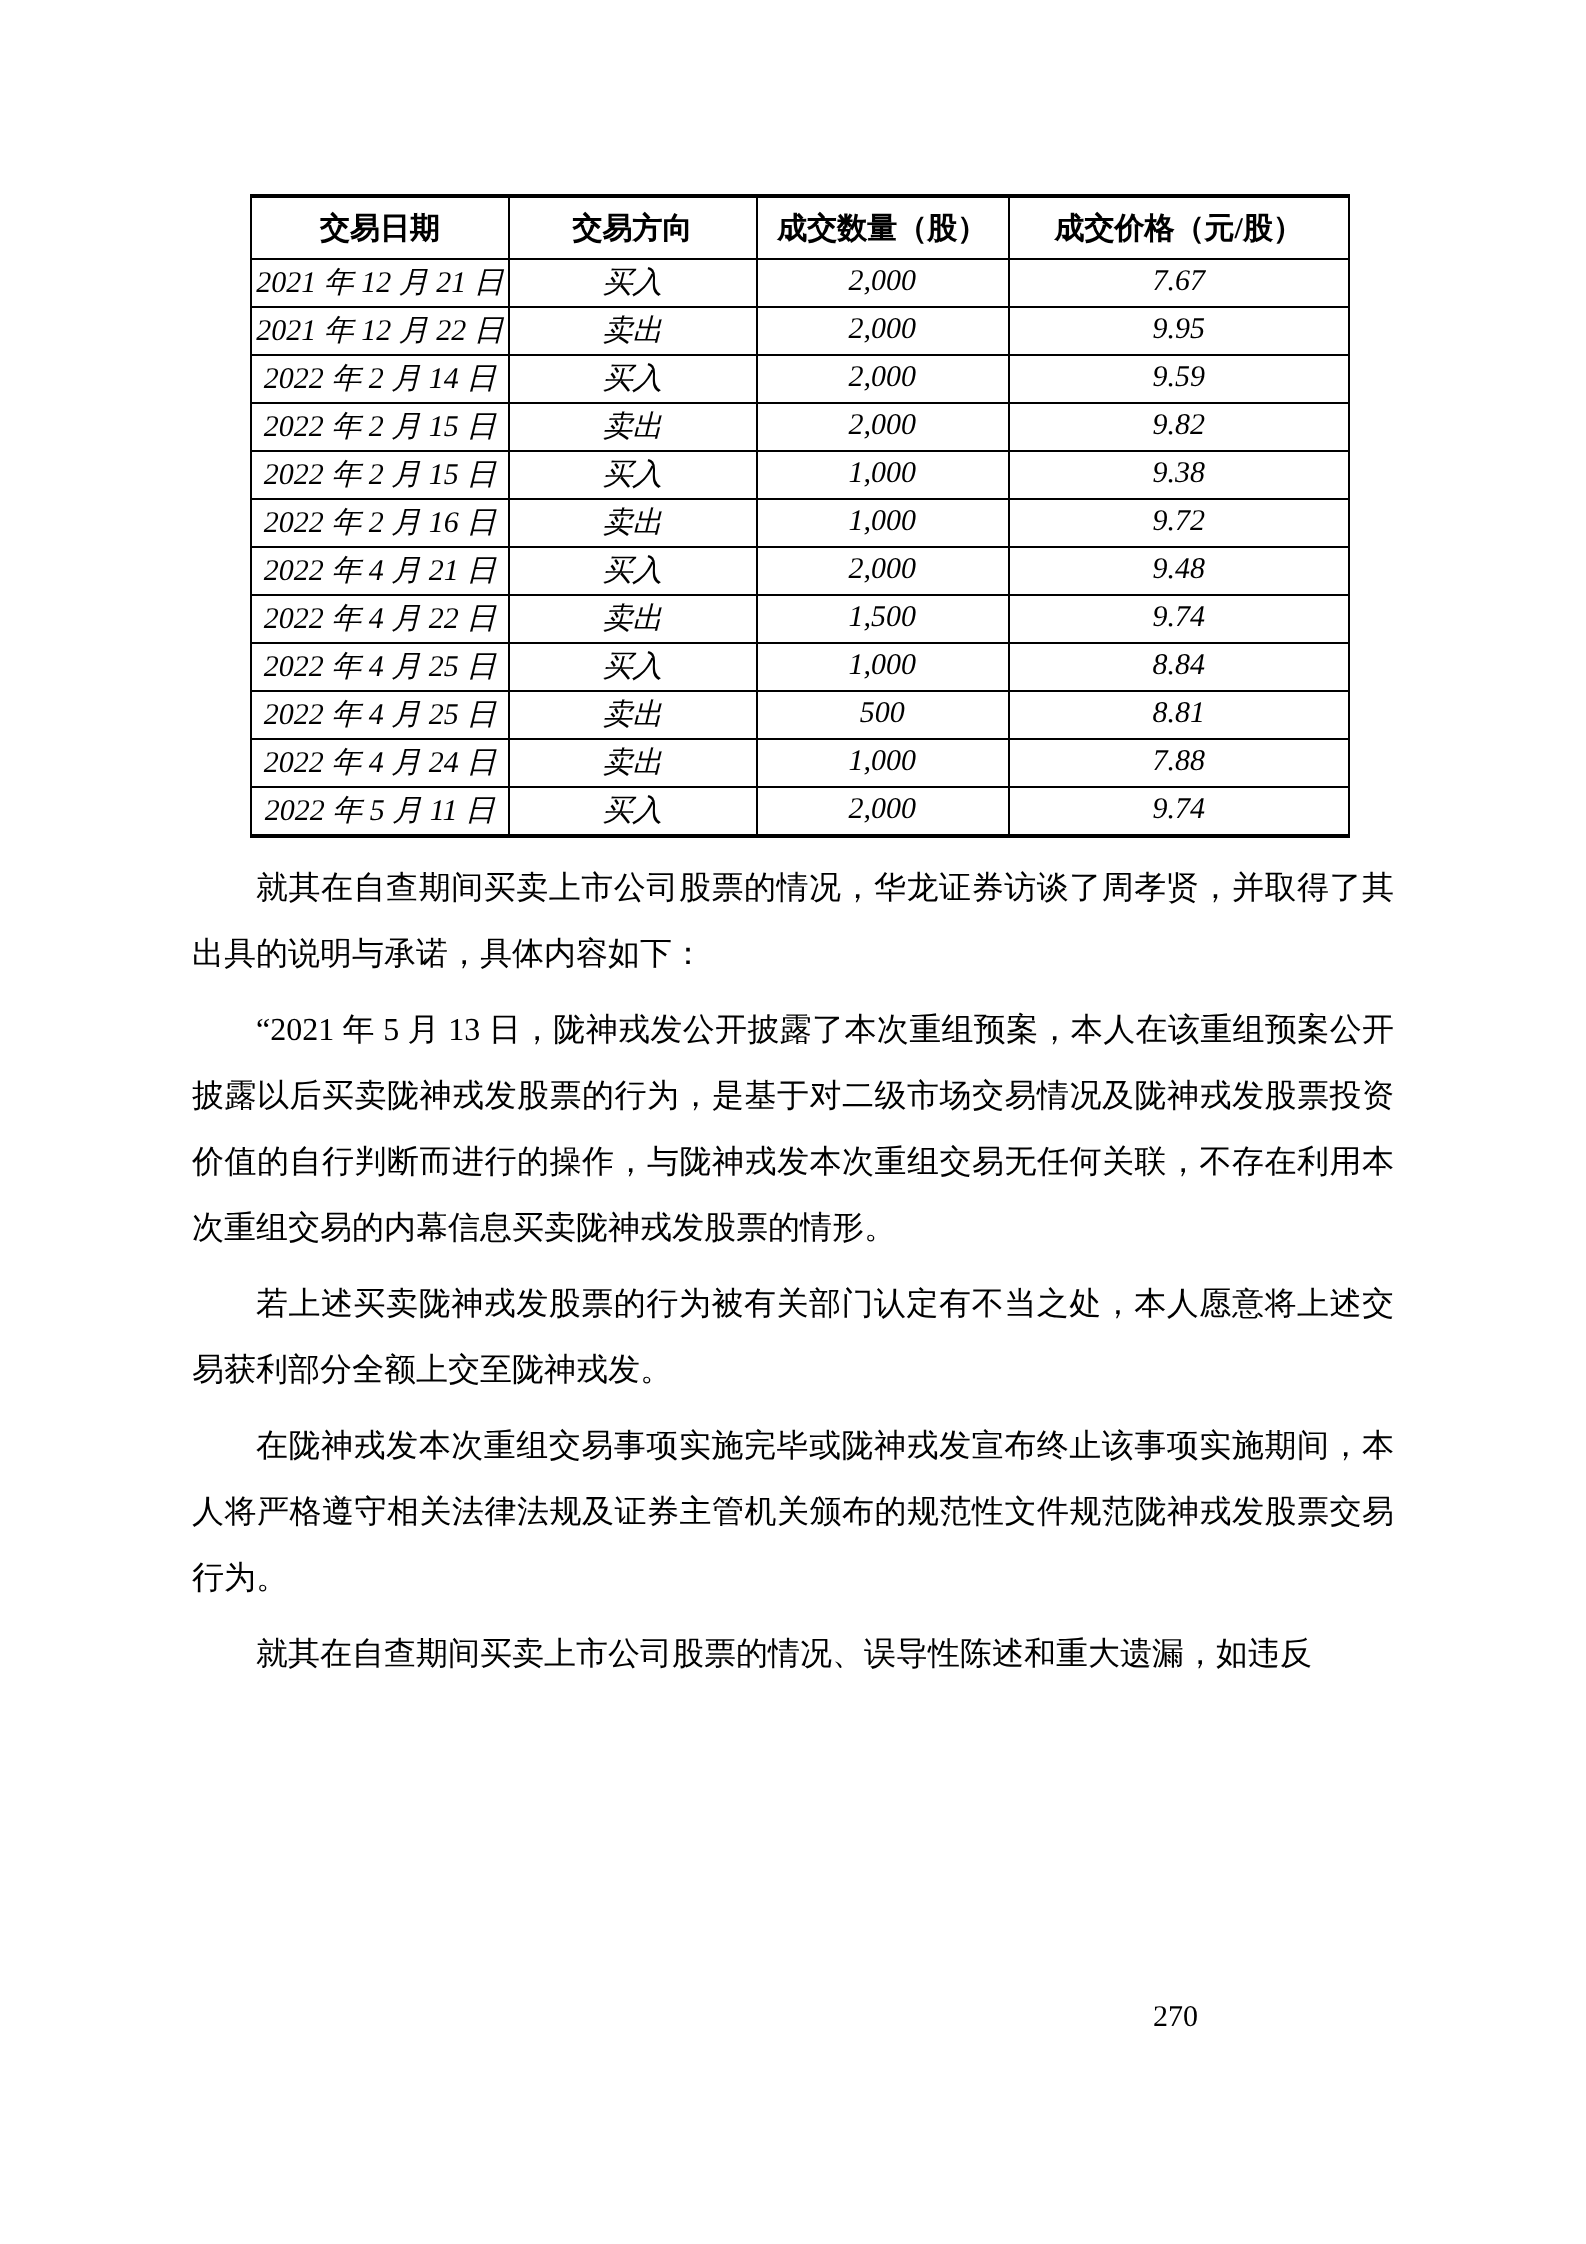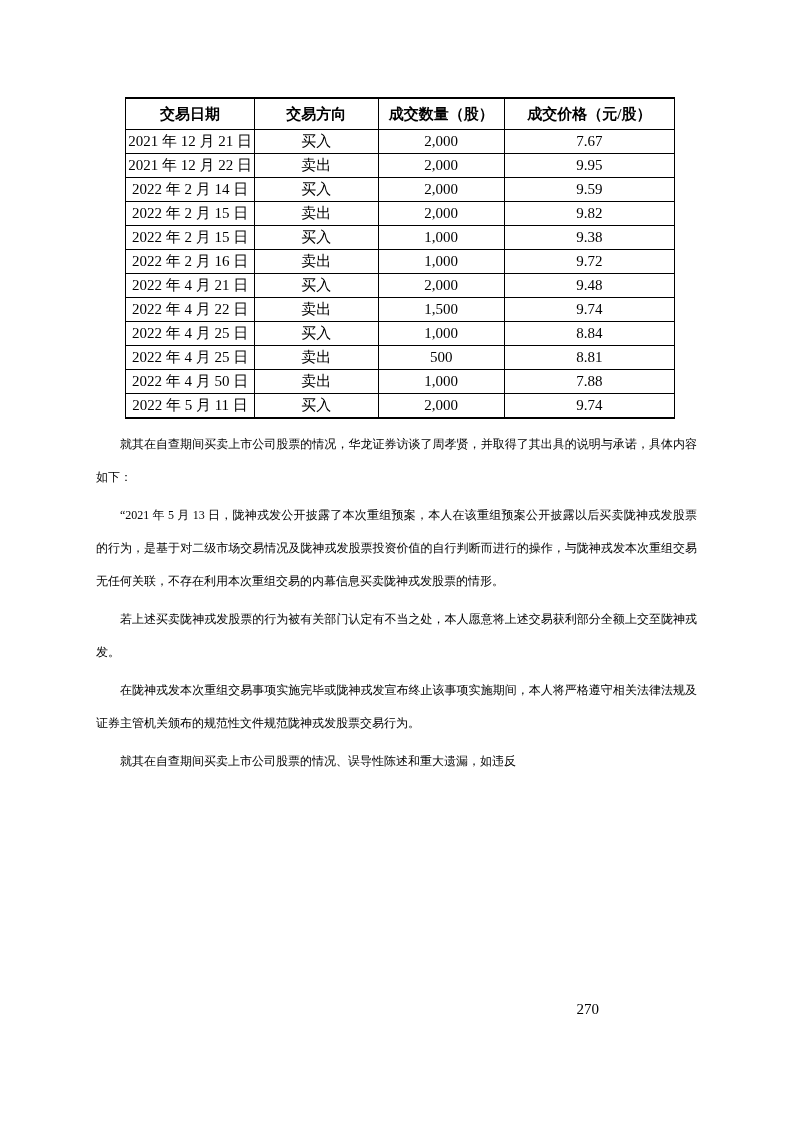--- a/index.html
+++ b/index.html
@@ -45,26 +45,27 @@
     white-space: nowrap;
   }
   table.trade-table th {
     font-weight: bold;
     height: 28px;
     border-bottom: 1.5px solid #000;
   }
   table.trade-table td {
     height: 21px;
     font-weight: normal;
+    font-style: italic;
   }
   .paragraphs {
     margin-top: 9px;
   }
   .para {
-    font-size: 12px;
+    font-size: 16px;
     line-height: 33px;
     text-align: justify;
     text-indent: 2em;
     margin: 0 0 5px 0;
   }
   .page-number {
     position: absolute;
     top: 1000px;
     right: 113px;
     font-size: 15px;
@@ -147,21 +148,21 @@
             <td>1,000</td>
             <td>8.84</td>
           </tr>
           <tr>
             <td>2022 年 4 月 25 日</td>
             <td>卖出</td>
             <td>500</td>
             <td>8.81</td>
           </tr>
           <tr>
-            <td>2022 年 4 月 50 日</td>
+            <td>2022 年 4 月 24 日</td>
             <td>卖出</td>
             <td>1,000</td>
             <td>7.88</td>
           </tr>
           <tr>
             <td>2022 年 5 月 11 日</td>
             <td>买入</td>
             <td>2,000</td>
             <td>9.74</td>
           </tr>

